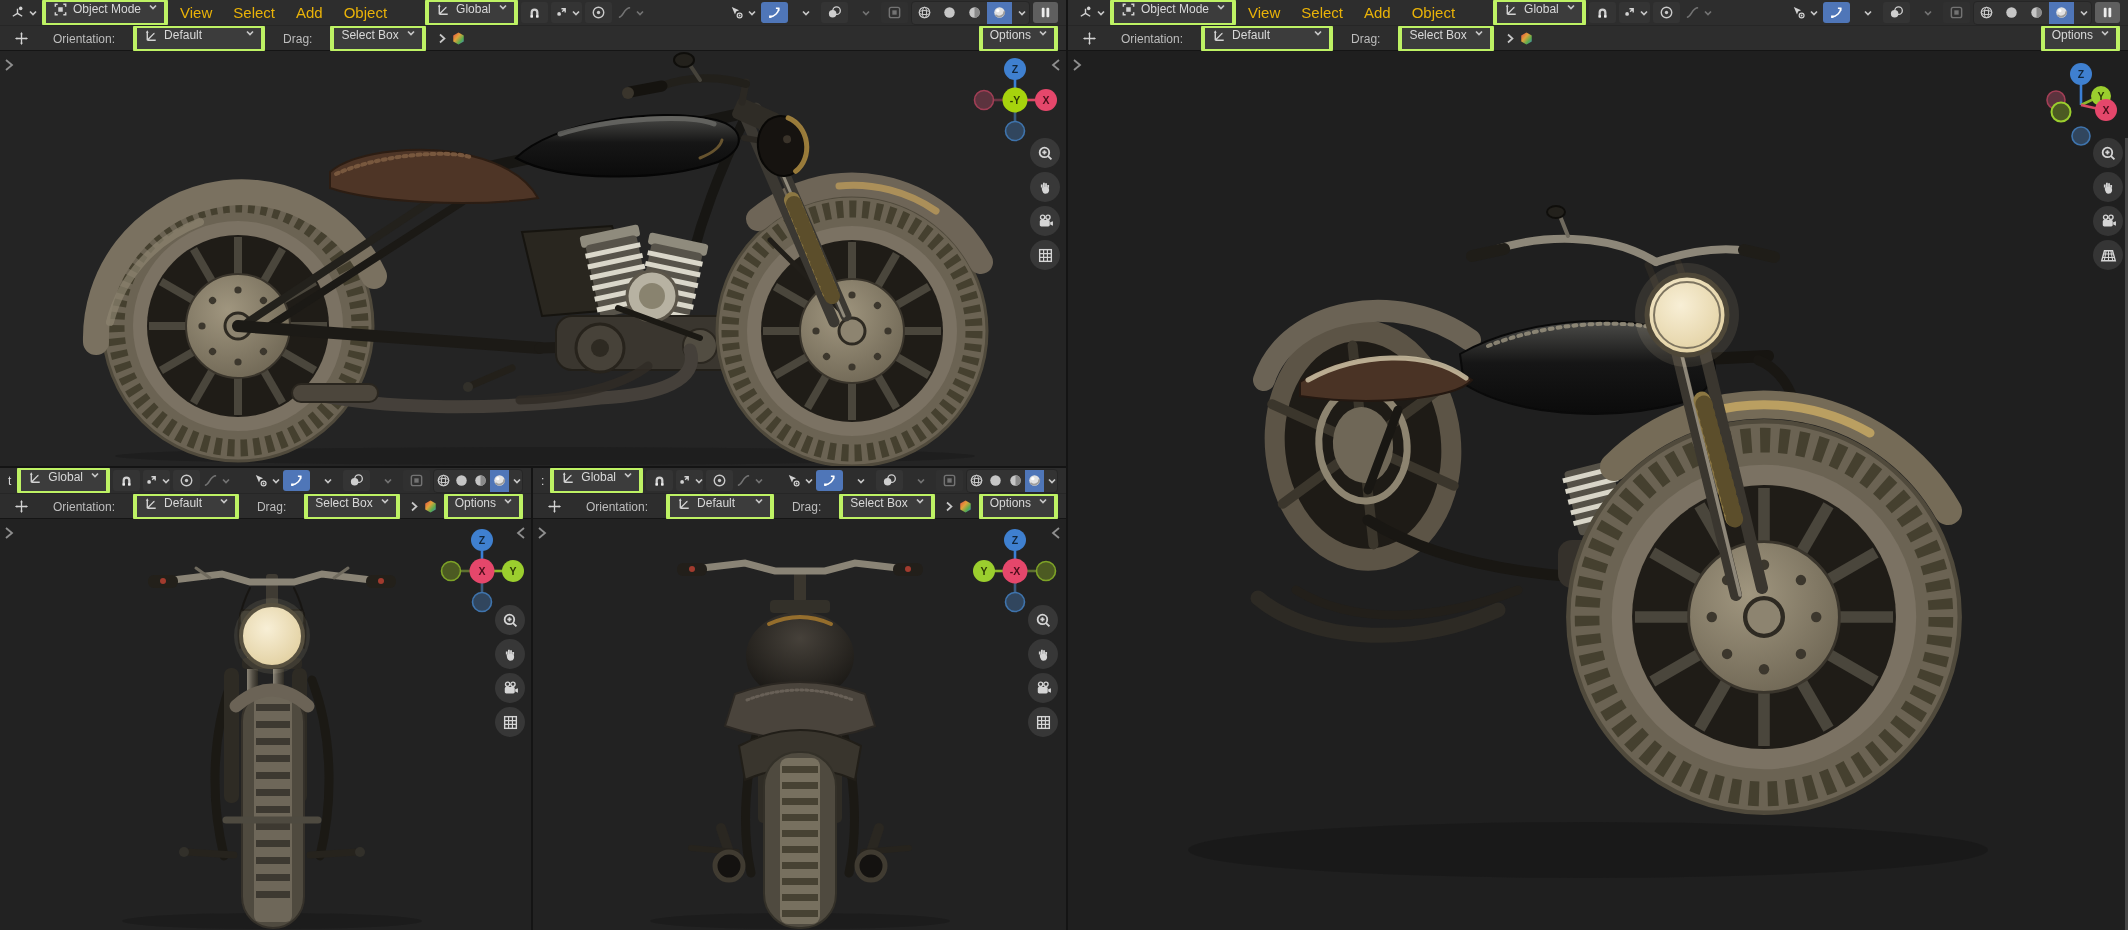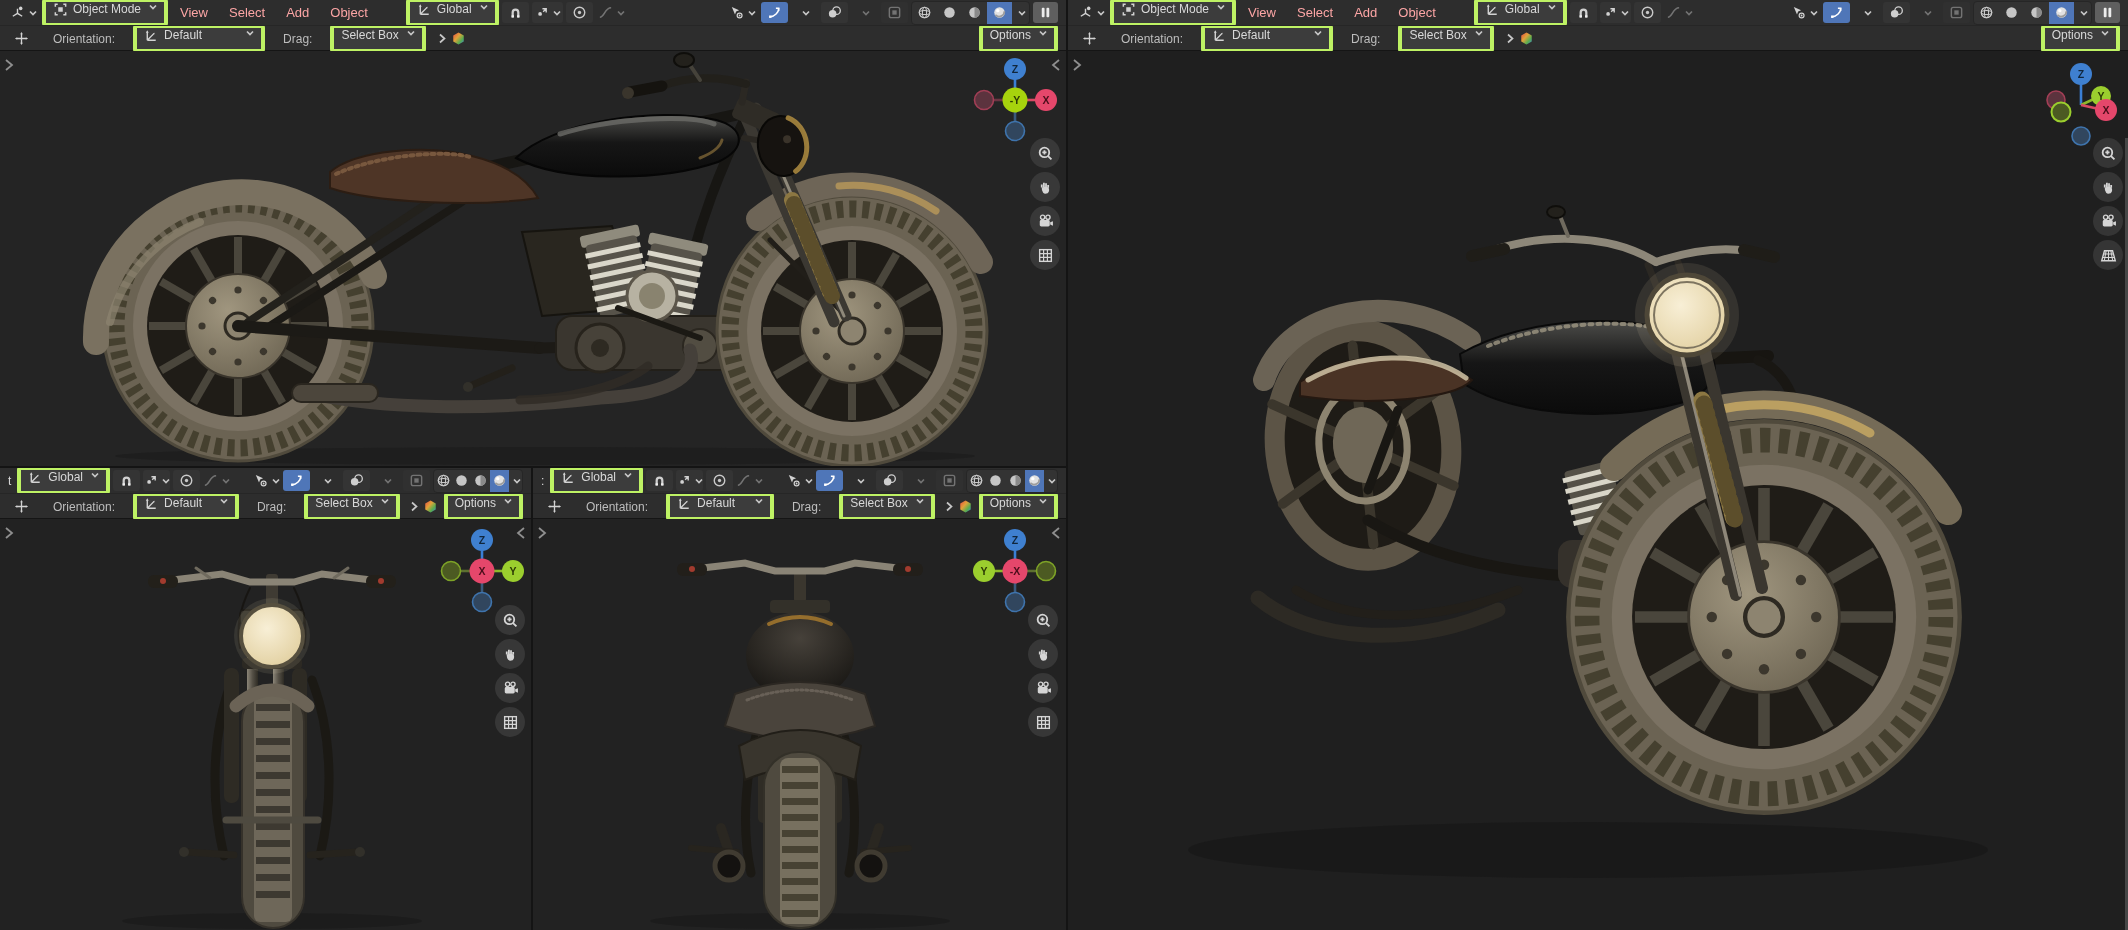--- a/index.html
+++ b/index.html
@@ -4,21 +4,21 @@
 <style>
   html,body{margin:0;padding:0;background:#0d0d0d}
   #screen{position:relative;width:2128px;height:930px;background:#141414;
     font-family:"Liberation Sans",sans-serif;font-size:12px;color:#d8d8d8;
     overflow:hidden;user-select:none}
   .vp{position:absolute;overflow:hidden;background:#232323}
   .hdr{position:absolute;left:0;top:0;right:0;height:50px;background:#2d2d2d;border-bottom:1px solid #151515;z-index:6}
   .hrow{display:flex;align-items:center;height:25px;padding:0 8px;gap:3px;overflow:hidden;white-space:nowrap}
   .hrow.r1{border-bottom:1px solid #262626}
   .pill{display:flex;align-items:flex-start;gap:5px;height:21px;padding:0 7px;background:#3c3c3c;border:4px solid #bef264;border-radius:4px}
-  .mn{padding:0 9px;color:#fca5a5;font-size:13px}
+  .mn{padding:0 9px;color:#eab308;font-size:15px}
   .ib{display:flex;align-items:center;justify-content:center;height:21px;min-width:23px;border-radius:3px;gap:1px;padding:0 2px;background:#343434}
   .ib.flat{background:transparent}
   .ib.on{background:#4f76b8}
   .dim{opacity:.45}
   .seg{display:flex;align-items:center;background:#333;border:1px solid #262626;border-radius:4px;overflow:hidden;height:22px}
   .seg .sg{width:25px;height:22px;display:flex;align-items:center;justify-content:center}
   .seg .sg.on{background:#4f76b8}
   .sp{flex:1}
   .sp24{width:22px}
   .lab{color:#bdbdbd;margin:0 15px}

